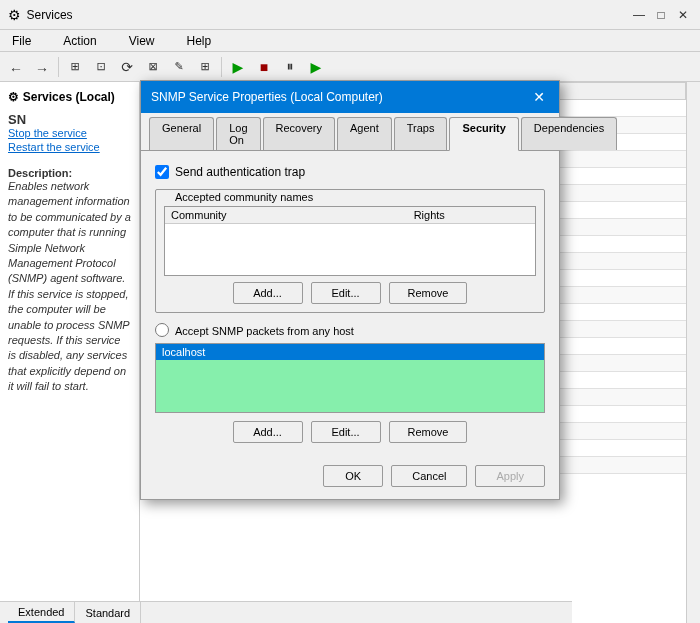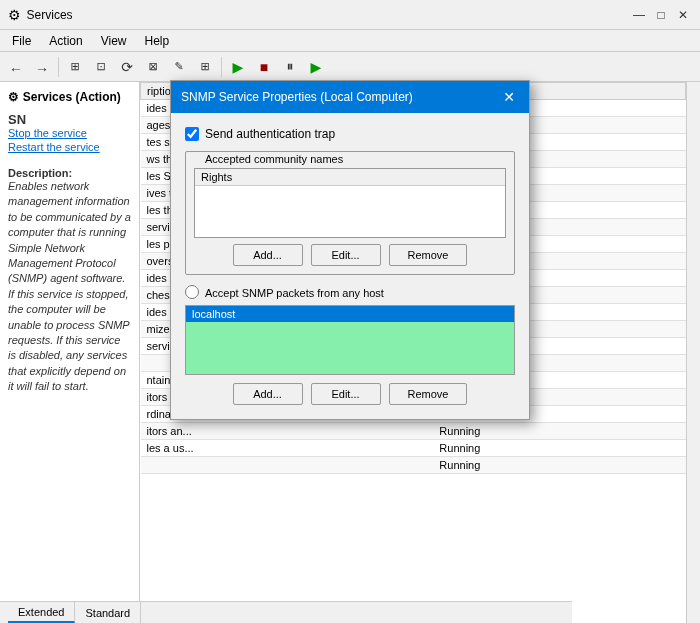--- a/index.html
+++ b/index.html
@@ -45,21 +45,21 @@
     }
 
     
     .menu-bar {
       background: #f0f0f0;
       border-bottom: 1px solid #ccc;
       display: flex;
       align-items: center;
       height: 22px;
       padding: 0 4px;
-      gap: 2px;
+      gap: 16px;
     }
     .menu-item {
       padding: 2px 8px;
       cursor: pointer;
       border-radius: 2px;
     }
 
     
     .toolbar {
       background: #f0f0f0;
@@ -172,21 +172,21 @@
       align-items: flex-start;
       justify-content: center;
       padding-top: 50px;
       z-index: 100;
       pointer-events: none;
     }
     .dialog {
       background: #f0f0f0;
       border: 1px solid #999;
       box-shadow: 4px 4px 12px rgba(0,0,0,0.4);
-      width: 360px;
+      width: 420px;
       pointer-events: all;
     }
     .dialog-title-bar {
       background: #0078d7;
       color: #fff;
       display: flex;
       align-items: center;
       justify-content: space-between;
       padding: 6px 10px;
       font-size: 12px;
@@ -425,21 +425,21 @@
   <button class="toolbar-btn" style="color:#900;">■</button>
   <button class="toolbar-btn">⏸</button>
   <button class="toolbar-btn" style="color:#090;">▶</button>
 </div>
 
 <div class="main-area">
 
   <div class="left-panel">
     <div class="left-panel-header">
       <span>⚙</span>
-      <span>Services (Action)</span>
+      <span>Services (Local)</span>
     </div>
     <div class="left-panel-content">
       <b style="font-size:13px;">SN</b>
       <br>
       <a class="left-panel-link">Stop the service</a>
       <a class="left-panel-link">Restart the service</a>
       <br>
       <b>Description:</b>
       <p class="left-panel-text">Enables network management information to be communicated by a computer that is running Simple Network Management Protocol (SNMP) agent software. If this service is stopped, the computer will be unable to process SNMP requests. If this service is disabled, any services that explicitly depend on it will fail to start.</p>
     </div>
@@ -549,35 +549,45 @@
 </div>
 
 <div class="dialog-overlay">
   <div class="dialog">
 
     <div class="dialog-title-bar">
       <span>SNMP Service Properties (Local Computer)</span>
       <button class="dialog-close-btn">✕</button>
     </div>
 
+    <div class="tab-bar">
+      <div class="tab">General</div>
+      <div class="tab">Log On</div>
+      <div class="tab">Recovery</div>
+      <div class="tab">Agent</div>
+      <div class="tab">Traps</div>
+      <div class="tab active">Security</div>
+      <div class="tab">Dependencies</div>
+    </div>
 
     <div class="dialog-content">
 
       <div class="checkbox-row">
         <input type="checkbox" checked="" id="auth-trap-cb" style="">
         <label for="auth-trap-cb">Send authentication trap</label>
       </div>
 
       <div class="group-box">
         <div style="margin-bottom:-4px; padding: 0 8px;">
           <span class="group-box-title">Accepted community names</span>
         </div>
         <div class="group-box-content">
           <div class="list-box">
             <div class="list-box-header">
+              <div class="list-box-col">Community</div>
               <div class="list-box-col">Rights</div>
             </div>
           </div>
           <div class="buttons-row">
             <button class="btn">Add...</button>
             <button class="btn">Edit...</button>
             <button class="btn">Remove</button>
           </div>
         </div>
       </div>
@@ -591,19 +601,24 @@
         <div class="list-item-selected">localhost</div>
       </div>
       <div class="buttons-row">
         <button class="btn">Add...</button>
         <button class="btn">Edit...</button>
         <button class="btn">Remove</button>
       </div>
 
     </div>
 
+    <div class="dialog-footer">
+      <button class="btn-footer">OK</button>
+      <button class="btn-footer">Cancel</button>
+      <button class="btn-footer" disabled="">Apply</button>
+    </div>
   </div>
 </div>
 
 <div class="status-bar">
   <span class="status-tab active">Extended</span>
   <span class="status-tab">Standard</span>
 </div>
 
 </body></html>

